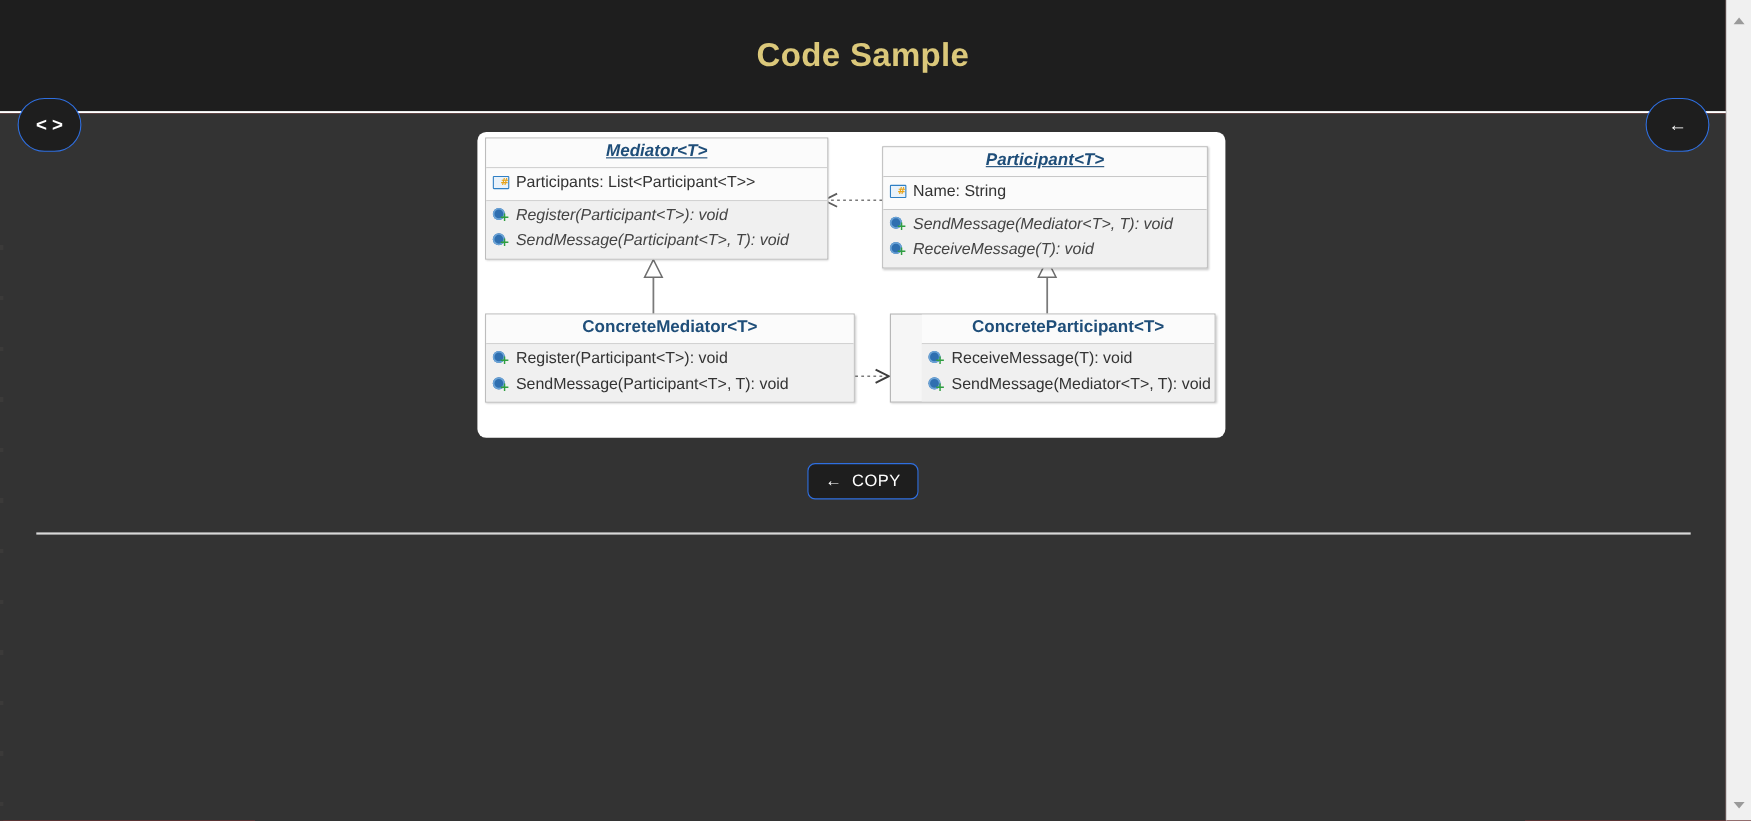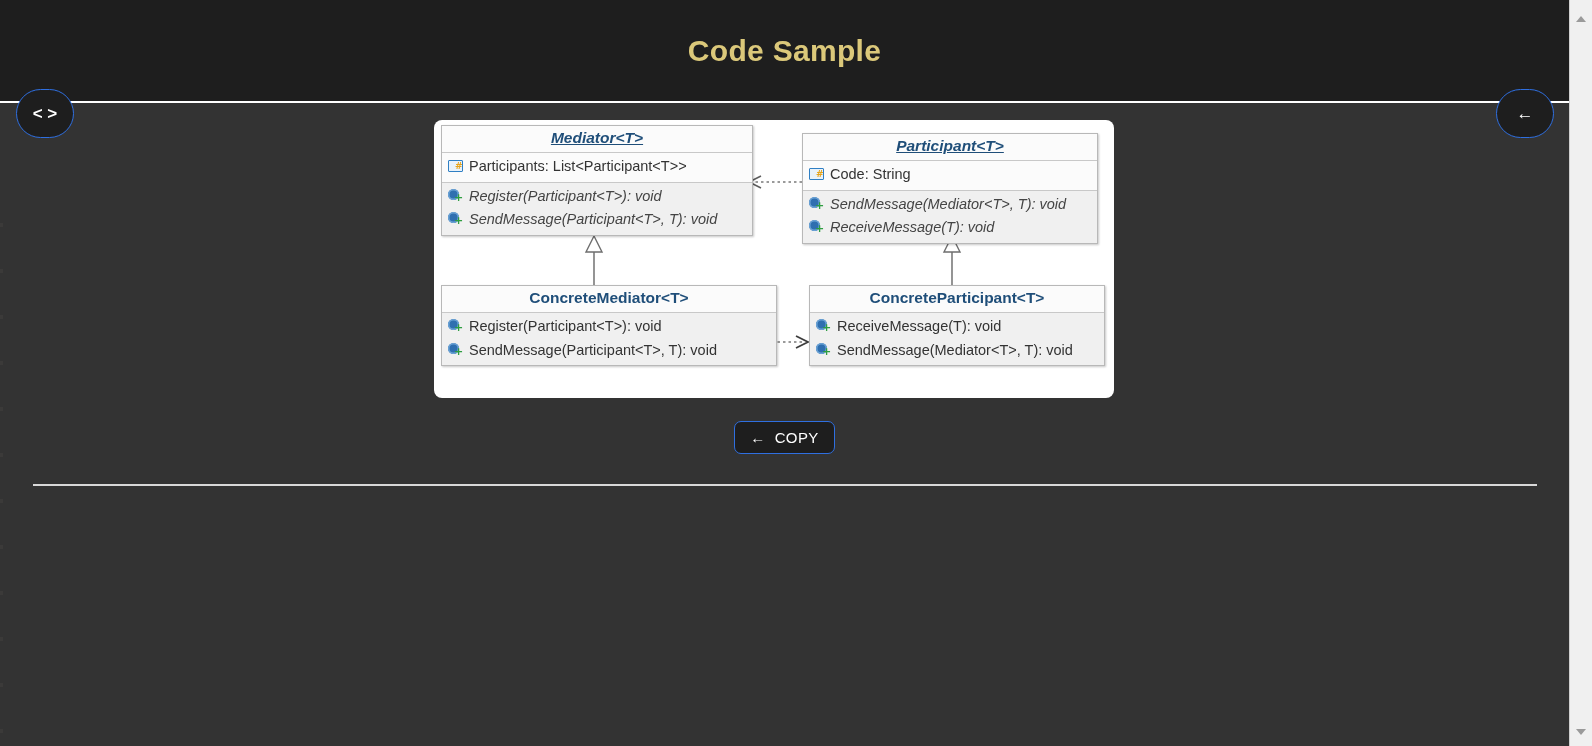--- a/index.html
+++ b/index.html
@@ -216,21 +216,21 @@
             <span>SendMessage(Participant&lt;T&gt;, T): void</span>
           </div>
         </div>
       </div>
 
       <div class="cls" style="left:368px; top:13px; width:296px;">
         <div class="cls-title abstract">Participant&lt;T&gt;</div>
         <div class="cls-sec fields">
           <div class="member">
             <span class="micon icon-field"></span>
-            <span>Code: String</span>
+            <span>Name: String</span>
           </div>
         </div>
         <div class="cls-sec methods">
           <div class="member italic">
             <span class="micon icon-method"></span>
             <span>SendMessage(Mediator&lt;T&gt;, T): void</span>
           </div>
           <div class="member italic">
             <span class="micon icon-method"></span>
             <span>ReceiveMessage(T): void</span>
@@ -245,21 +245,21 @@
             <span class="micon icon-method"></span>
             <span>Register(Participant&lt;T&gt;): void</span>
           </div>
           <div class="member">
             <span class="micon icon-method"></span>
             <span>SendMessage(Participant&lt;T&gt;, T): void</span>
           </div>
         </div>
       </div>
 
-      <div class="cls" style="left:375px; top:165px; width:296px;">
+      <div class="cls" style="left:375px; top:165px; width:296px;padding-left:28px;">
         <div class="cls-title">ConcreteParticipant&lt;T&gt;</div>
         <div class="cls-sec methods">
           <div class="member">
             <span class="micon icon-method"></span>
             <span>ReceiveMessage(T): void</span>
           </div>
           <div class="member">
             <span class="micon icon-method"></span>
             <span>SendMessage(Mediator&lt;T&gt;, T): void</span>
           </div>

